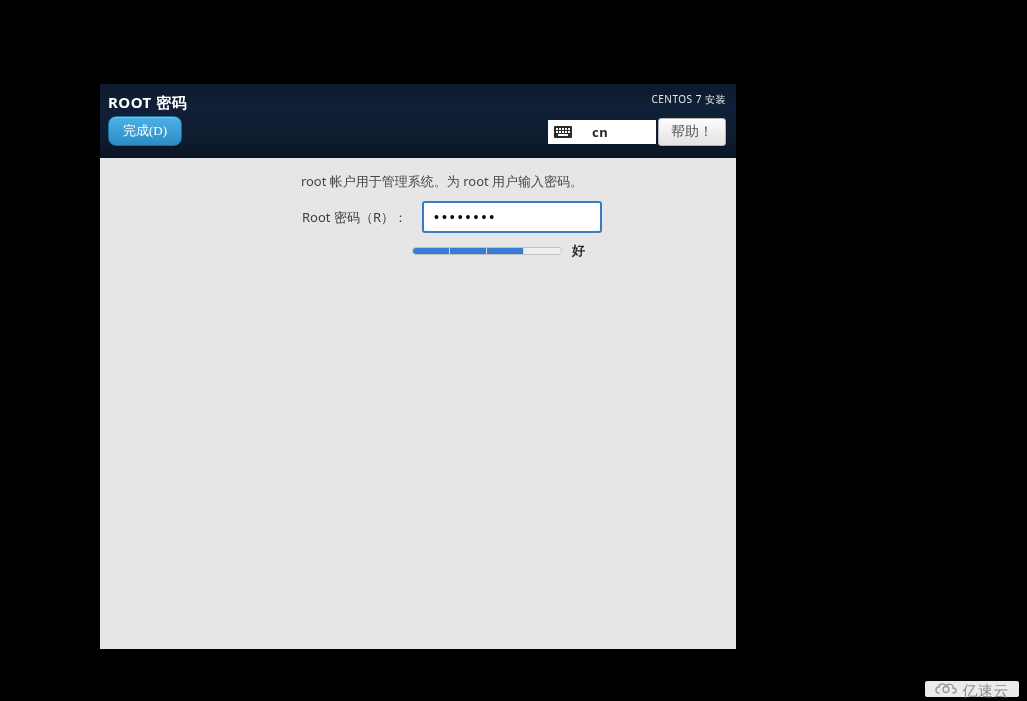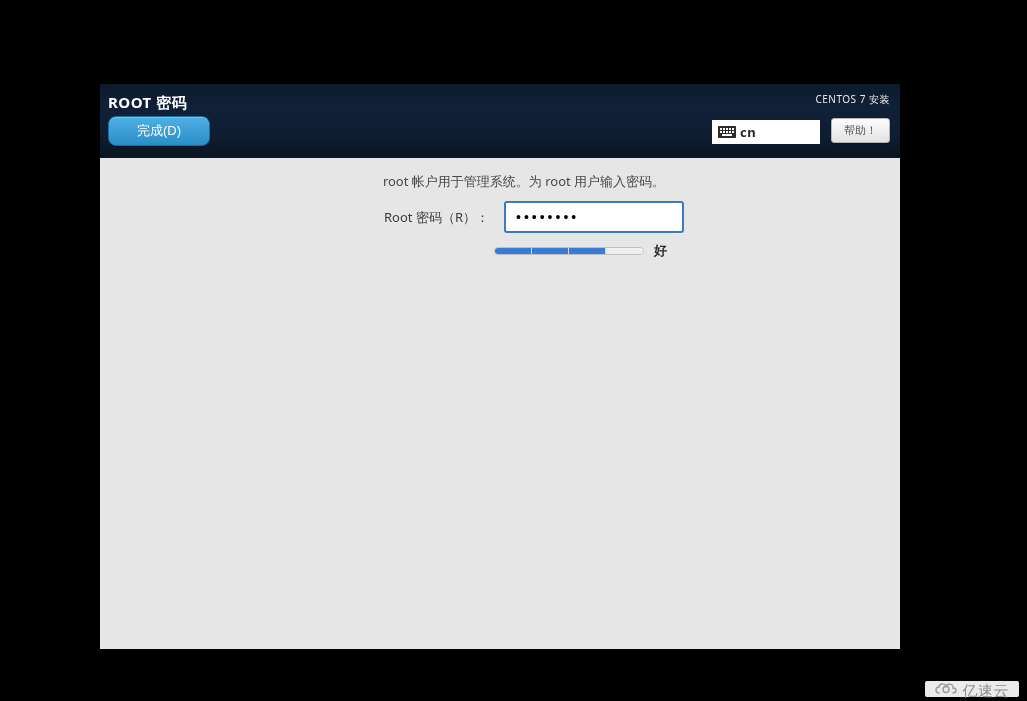--- a/index.html
+++ b/index.html
@@ -8,21 +8,21 @@
       font-family: "Noto Sans", "Microsoft YaHei", sans-serif;
       font-size:14px;
       color:#3c3c3c;
       width:1027px; height:701px;
       position:relative;
       overflow:hidden;
     }
     .window{
       position:absolute;
       left:100px; top:84px;
-      width:800px; height:565px;
+      width:636px; height:565px;
       background:#e6e6e6;
       box-shadow:0 0 0 0 #000;
     }
     .header{
       height:74px;
       background:linear-gradient(to bottom, #0d1a2b 0%, #102038 30%, #0f1d31 70%, #0a1422 100%);
       position:relative;
       color:#fff;
     }
     .header-title-left{
@@ -32,53 +32,54 @@
       font-size:15px;
       letter-spacing:0.5px;
     }
     .done-btn{
       position:absolute;
       left:8px; top:32px;
       background:linear-gradient(to bottom, #4fb0e4 0%, #2a8dc6 100%);
       border:1px solid #1b6ea0;
       color:#fff;
       font-size:13px;
-      padding:5px 28px;
+      padding:5px 14px;
       border-radius:8px;
       box-shadow:0 1px 1px rgba(0,0,0,0.3), inset 0 1px 0 rgba(255,255,255,0.25);
       cursor:pointer;
+      font-family:Liberation Serif, serif;
     }
     .header-title-right{
       position:absolute;
       right:10px; top:8px;
       font-size:10px;
       color:#e8e8e8;
       letter-spacing:0.5px;
     }
     .help-btn{
       position:absolute;
       right:10px; top:34px;
       background:linear-gradient(to bottom, #fdfdfd 0%, #e2e2e2 100%);
       border:1px solid #b5b5b5;
       color:#555;
-      font-size:11px;
+      font-size:14px;
       padding:4px 12px;
       border-radius:3px;
       cursor:pointer;
       box-shadow:0 1px 1px rgba(0,0,0,0.2);
     }
     .kb-indicator{
       position:absolute;
       right:80px; top:36px;
       width:108px; height:24px;
       background:#fff;
       display:flex;
       align-items:center;
       padding:0 6px;
-      gap:4px;
+      gap:20px;
     }
     .kb-icon svg{ display:block; }
     .kb-label{
       font-weight:700;
       font-size:13px;
       color:#262626;
       letter-spacing:0.5px;
     }
     .content{
       padding-top:8px;

